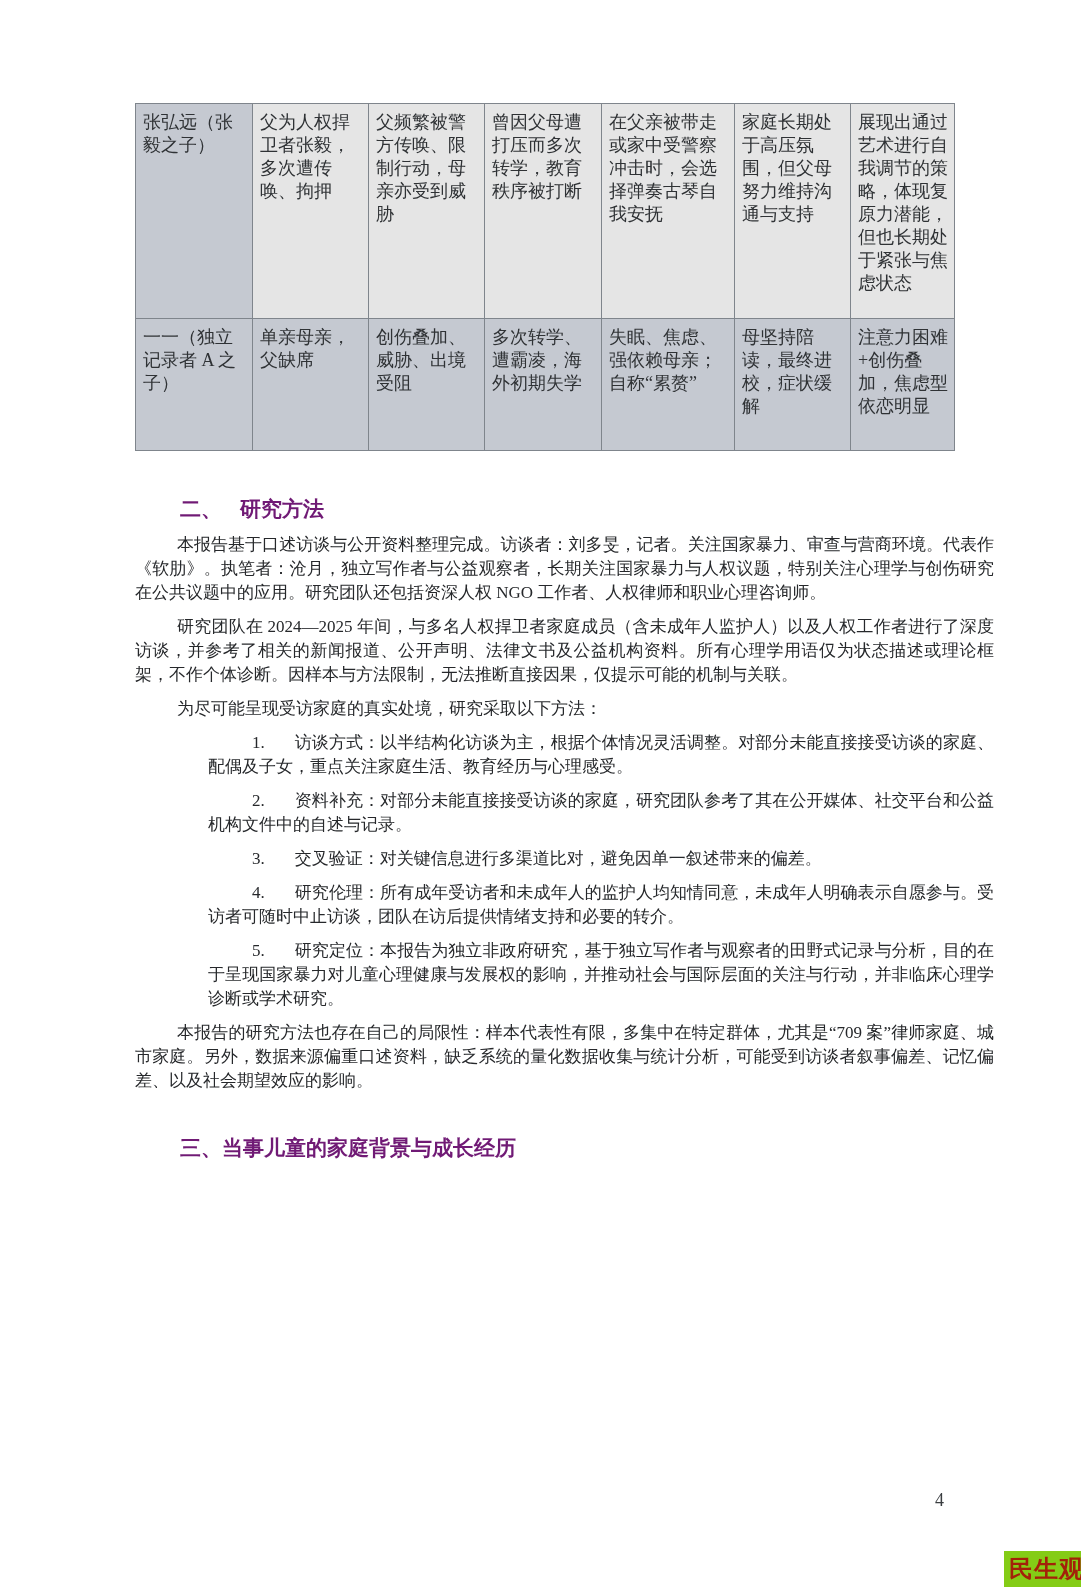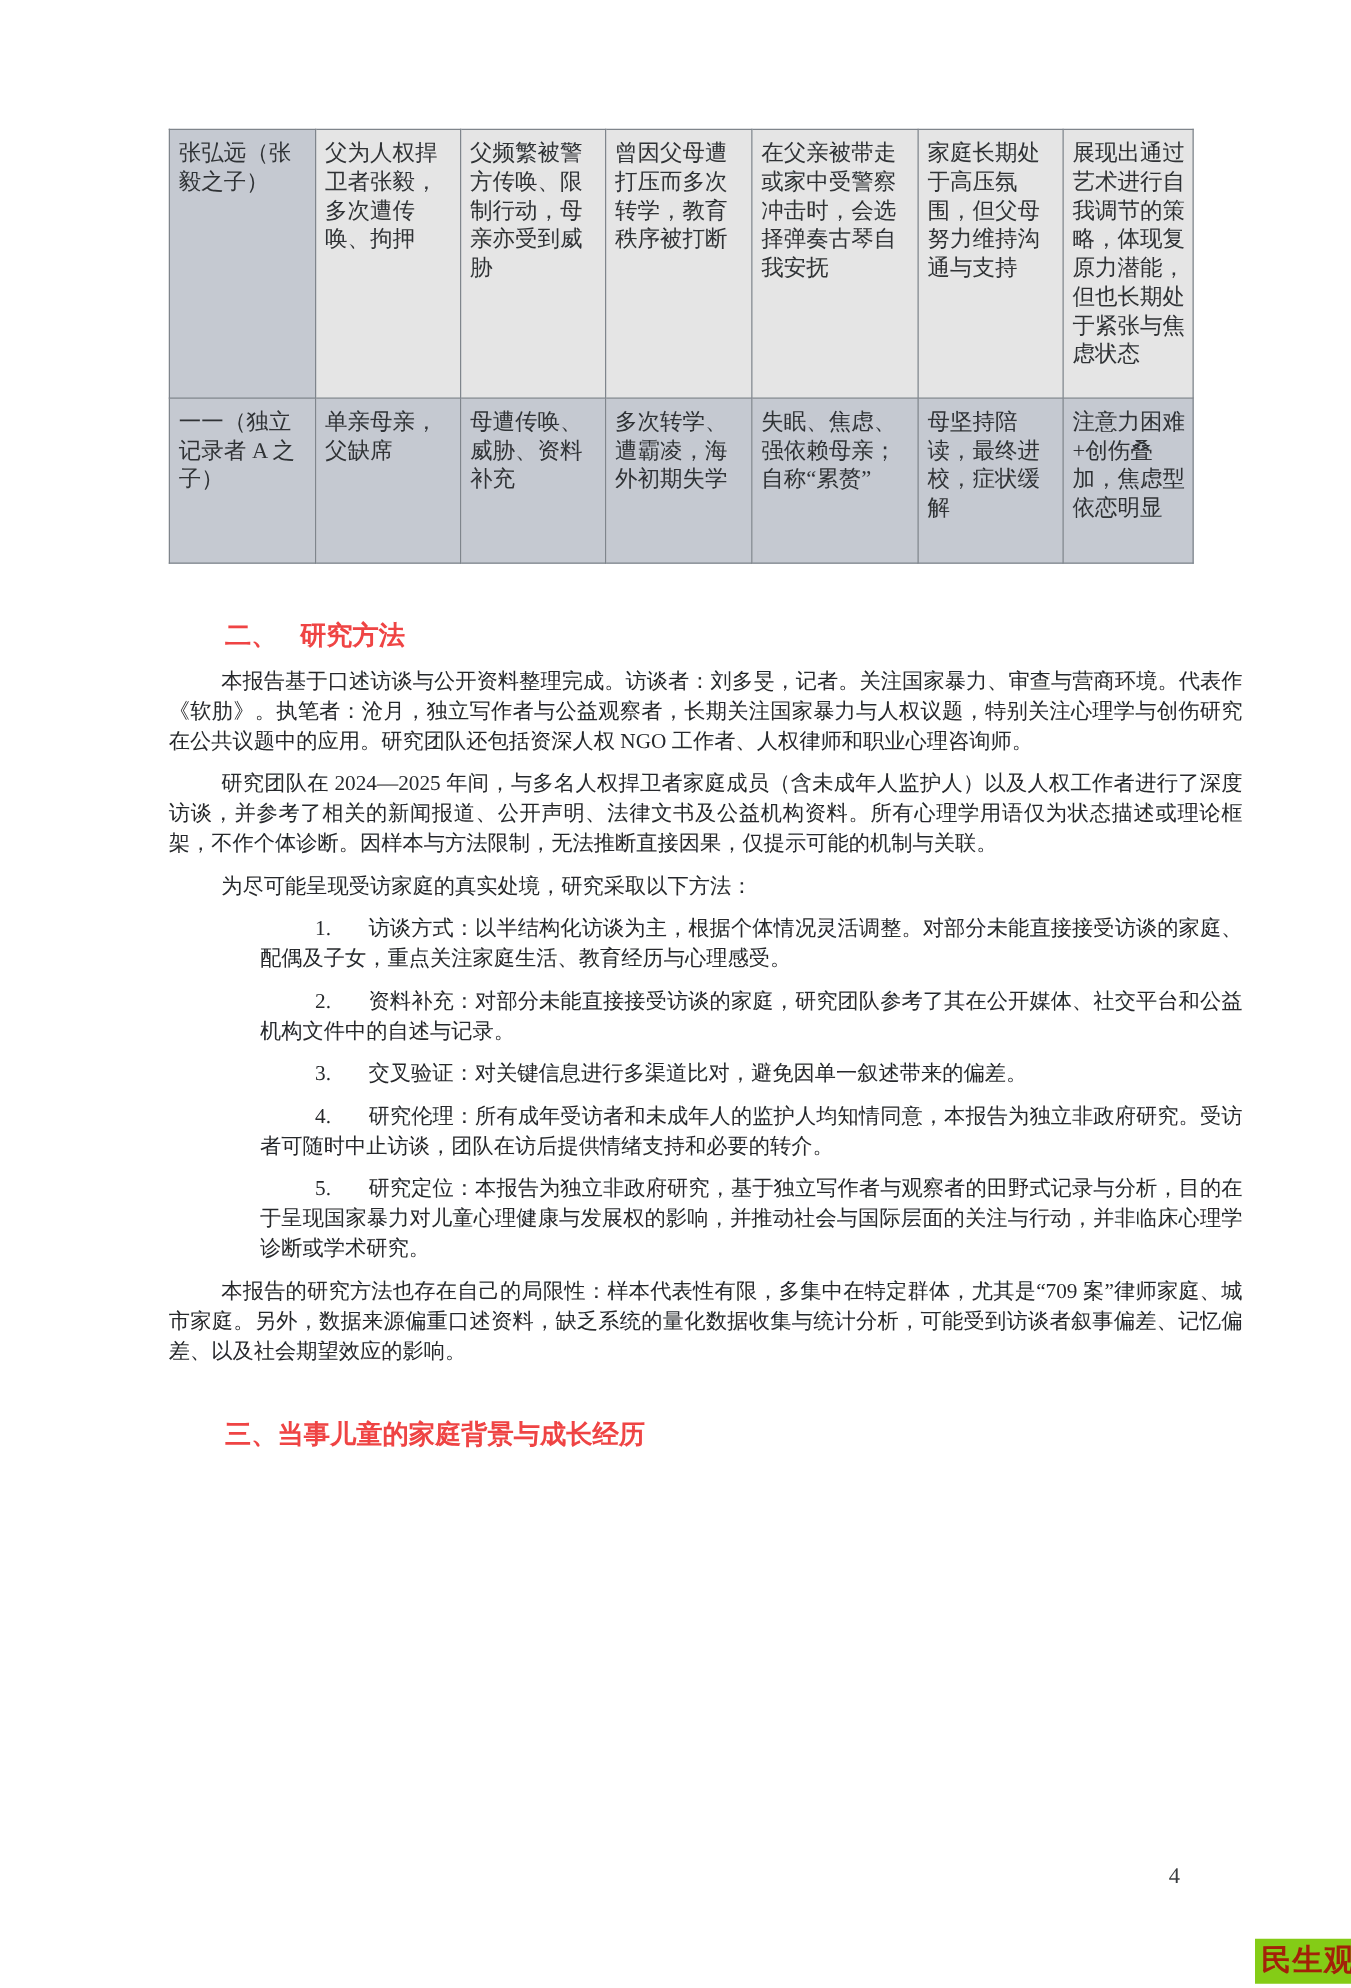--- a/index.html
+++ b/index.html
@@ -37,21 +37,21 @@
   .content {
     margin: 0 0 0 103px;
     width: 859px;
   }
   h2.sec {
     font-family: "Liberation Sans", "DejaVu Sans", sans-serif;
     font-weight: bold;
     font-size: 21px;
     line-height: 26px;
     margin: 45px 0 11px 45px;
-    color: #ef4444;
+    color: #701a75;
   }
   h2.sec .sec-num-gap { margin-right: 18px; }
   h2.sec3 { margin-top: 42px; }
   .content p {
     font-size: 17px;
     line-height: 24px;
     text-align: justify;
     margin: 0 0 10px 0;
   }
   p.indent { text-indent: 42px; }
@@ -104,41 +104,41 @@
         <td class="light">父为人权捍卫者张毅，多次遭传唤、拘押</td>
         <td class="light">父频繁被警方传唤、限制行动，母亲亦受到威胁</td>
         <td class="light">曾因父母遭打压而多次转学，教育秩序被打断</td>
         <td class="light">在父亲被带走或家中受警察冲击时，会选择弹奏古琴自我安抚</td>
         <td class="light">家庭长期处于高压氛围，但父母努力维持沟通与支持</td>
         <td class="light">展现出通过艺术进行自我调节的策略，体现复原力潜能，但也长期处于紧张与焦虑状态</td>
       </tr>
       <tr class="row-2">
         <td class="shaded">一一（独立记录者 A 之子）</td>
         <td class="shaded">单亲母亲，父缺席</td>
-        <td class="shaded">母遭传唤、威胁、资料补充</td>
+        <td class="shaded">创伤叠加、威胁、出境受阻</td>
         <td class="shaded">多次转学、遭霸凌，海外初期失学</td>
         <td class="shaded">失眠、焦虑、强依赖母亲；自称“累赘”</td>
         <td class="shaded">母坚持陪读，最终进校，症状缓解</td>
         <td class="shaded">注意力困难+创伤叠加，焦虑型依恋明显</td>
       </tr>
     </tbody>
   </table>
 
   <div class="content">
 
     <h2 class="sec"><span class="sec-num-gap">二、</span><span>研究方法</span></h2>
 
     <p class="indent">本报告基于口述访谈与公开资料整理完成。访谈者：刘多旻，记者。关注国家暴力、审查与营商环境。代表作《软肋》。执笔者：沧月，独立写作者与公益观察者，长期关注国家暴力与人权议题，特别关注心理学与创伤研究在公共议题中的应用。研究团队还包括资深人权 NGO 工作者、人权律师和职业心理咨询师。</p>
     <p class="indent">研究团队在 2024—2025 年间，与多名人权捍卫者家庭成员（含未成年人监护人）以及人权工作者进行了深度访谈，并参考了相关的新闻报道、公开声明、法律文书及公益机构资料。所有心理学用语仅为状态描述或理论框架，不作个体诊断。因样本与方法限制，无法推断直接因果，仅提示可能的机制与关联。</p>
     <p class="indent">为尽可能呈现受访家庭的真实处境，研究采取以下方法：</p>
 
     <p class="li"><span class="num">1.</span><span>访谈方式：以半结构化访谈为主，根据个体情况灵活调整。对部分未能直接接受访谈的家庭、配偶及子女，重点关注家庭生活、教育经历与心理感受。</span></p>
     <p class="li"><span class="num">2.</span><span>资料补充：对部分未能直接接受访谈的家庭，研究团队参考了其在公开媒体、社交平台和公益机构文件中的自述与记录。</span></p>
     <p class="li"><span class="num">3.</span><span>交叉验证：对关键信息进行多渠道比对，避免因单一叙述带来的偏差。</span></p>
-    <p class="li"><span class="num">4.</span><span>研究伦理：所有成年受访者和未成年人的监护人均知情同意，本报告为独立非政府研究。受访者可随时中止访谈，团队在访后提供情绪支持和必要的转介。</span></p>
+    <p class="li"><span class="num">4.</span><span>研究伦理：所有成年受访者和未成年人的监护人均知情同意，未成年人明确表示自愿参与。受访者可随时中止访谈，团队在访后提供情绪支持和必要的转介。</span></p>
     <p class="li"><span class="num">5.</span><span>研究定位：本报告为独立非政府研究，基于独立写作者与观察者的田野式记录与分析，目的在于呈现国家暴力对儿童心理健康与发展权的影响，并推动社会与国际层面的关注与行动，并非临床心理学诊断或学术研究。</span></p>
 
     <p class="indent">本报告的研究方法也存在自己的局限性：样本代表性有限，多集中在特定群体，尤其是“709 案”律师家庭、城市家庭。另外，数据来源偏重口述资料，缺乏系统的量化数据收集与统计分析，可能受到访谈者叙事偏差、记忆偏差、以及社会期望效应的影响。</p>
 
     <h2 class="sec sec3"><span>三、</span><span>当事儿童的家庭背景与成长经历</span></h2>
 
   </div>
 
   <div class="page-number">4</div>
 

